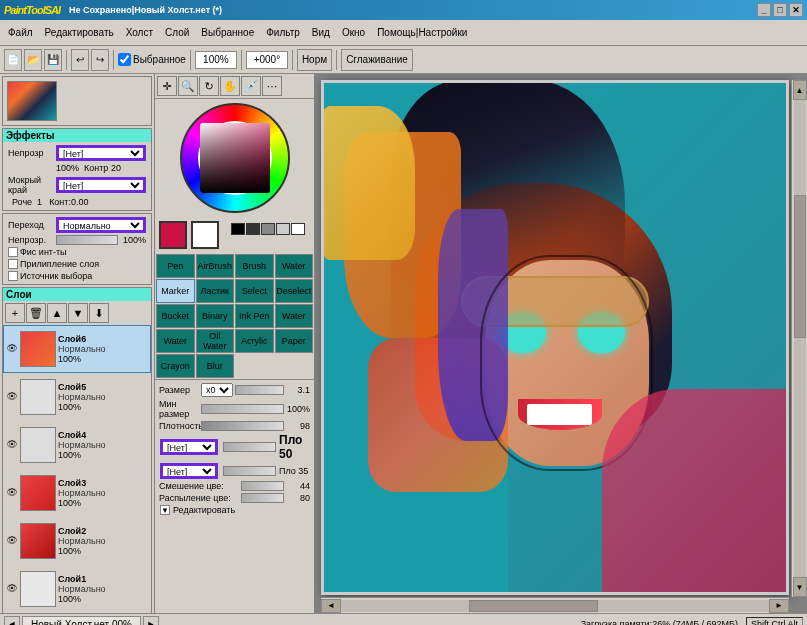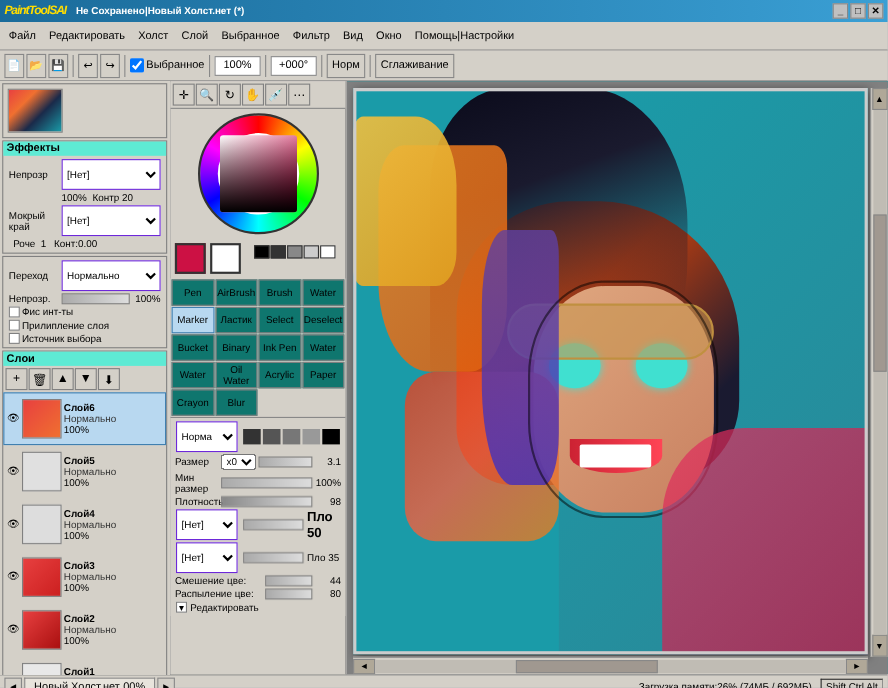--- a/index.html
+++ b/index.html
@@ -259,23 +259,23 @@
     .prop-row {
       display: flex;
       align-items: center;
       padding: 1px 3px;
       gap: 3px;
       font-size: 9px;
     }
     .prop-label { width: 45px; flex-shrink: 0; }
     .prop-select {
       flex: 1;
-      height: 28px;
+      height: 16px;
       font-size: 9px;
-      border: 1px solid #6d28d9;
+      border: 3px solid #6d28d9;
       background: white;
     }
 
     
     .checkbox-row {
       display: flex;
       align-items: center;
       gap: 2px;
       padding: 1px 3px;
       font-size: 9px;
@@ -561,32 +561,20 @@
         <div class="brush-btn">Water</div>
         <div class="brush-btn">Oil Water</div>
         <div class="brush-btn">Acrylic</div>
         <div class="brush-btn">Paper</div>
         <div class="brush-btn">Crayon</div>
         <div class="brush-btn">Blur</div>
       </div>
     </div>
 
     <div style="background:#d4d0c8;border-top:1px solid #888;padding:2px;">
-      <div class="prop-row">
-        <select class="prop-select" style="width:70px;">
-          <option>Норма</option>
-        </select>
-        <div style="display:flex;gap:2px;margin-left:2px;">
-          <div style="width:16px;height:14px;background:#333;"></div>
-          <div style="width:16px;height:14px;background:#555;"></div>
-          <div style="width:16px;height:14px;background:#777;"></div>
-          <div style="width:16px;height:14px;background:#999;"></div>
-          <div style="width:16px;height:14px;background:#000;"></div>
-        </div>
-      </div>
 
       <div class="slider-row">
         <span class="slider-label">Размер</span>
         <select style="width:32px;height:14px;font-size:9px;">
           <option>x0.1</option>
         </select>
         <div class="slider-track" style="flex:1;height:10px;background:linear-gradient(to right,#aaa,#ddd);border:1px solid #808080;"></div>
         <span class="slider-val">3.1</span>
       </div>
 

